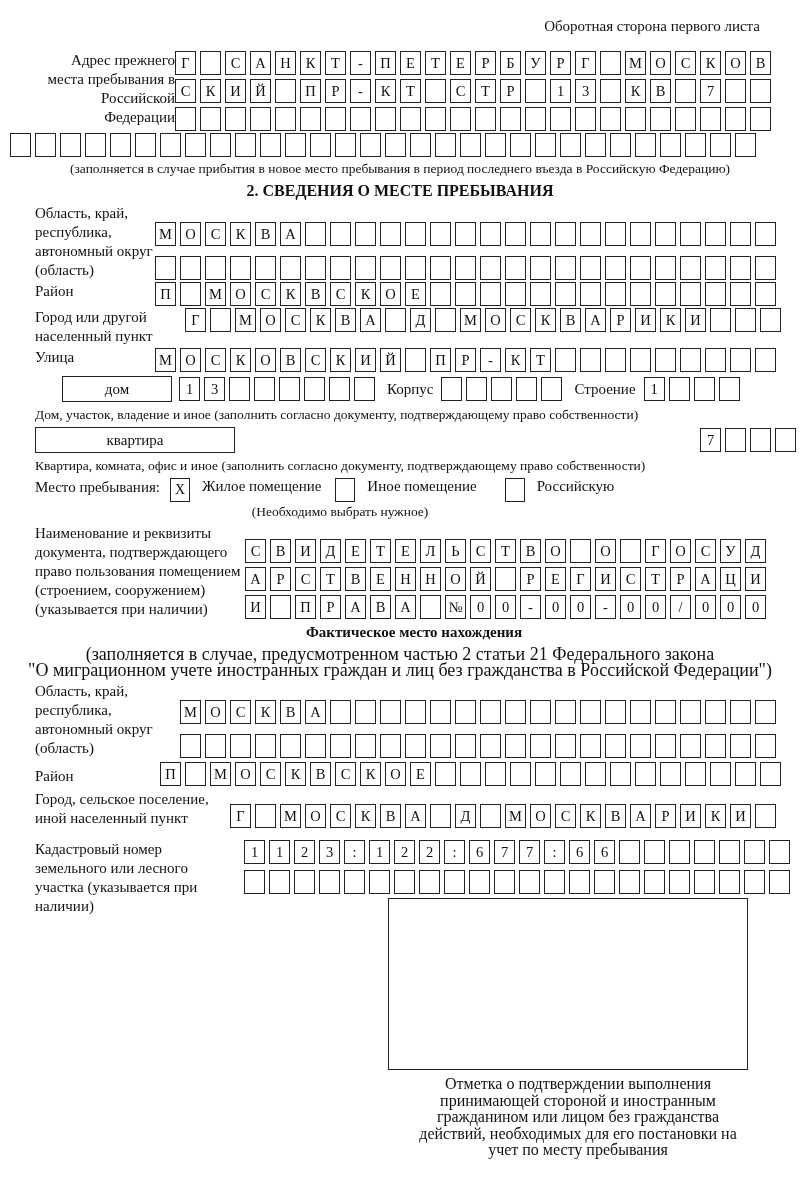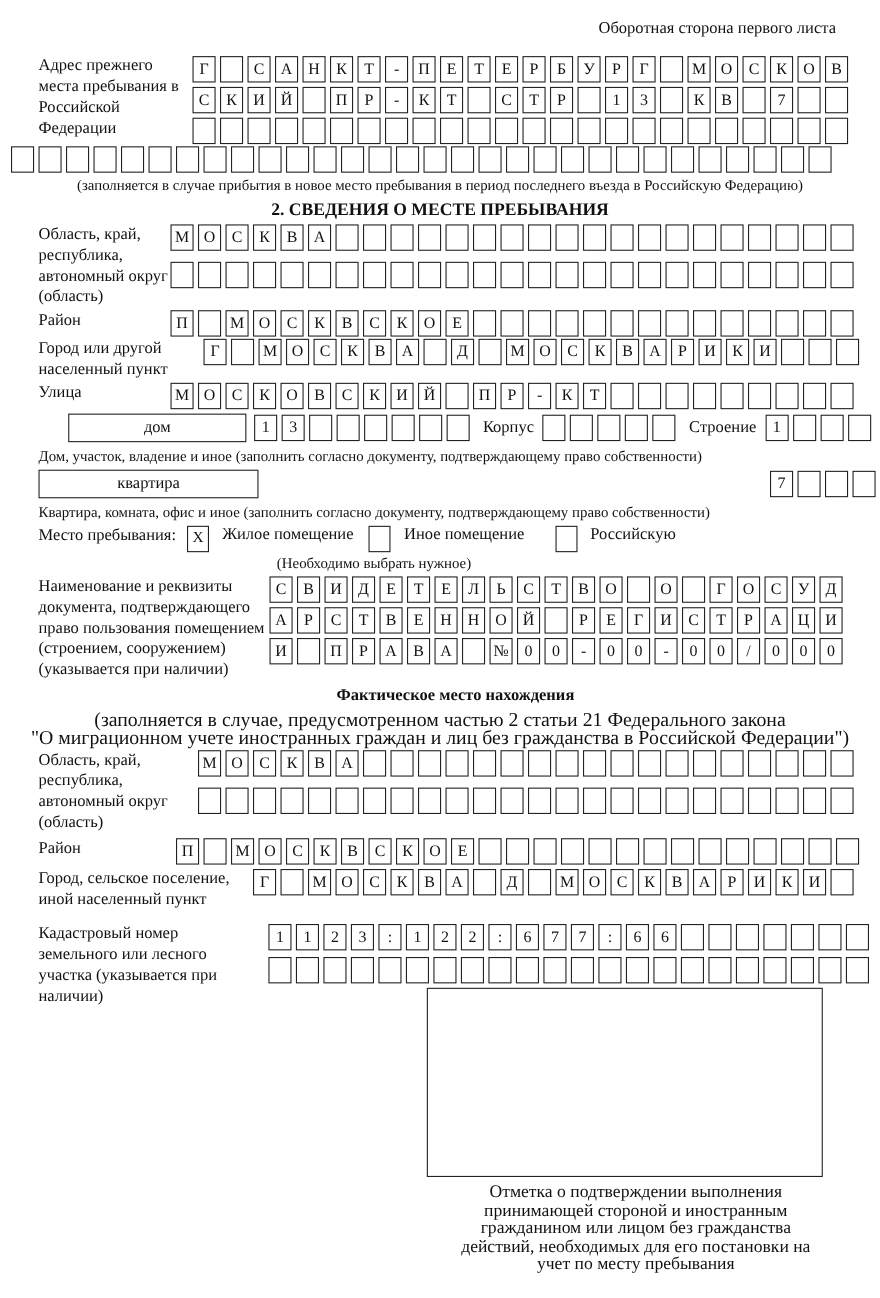--- a/index.html
+++ b/index.html
@@ -16,47 +16,47 @@
   .cell {
     width: 21px; height: 24px; flex: none;
     border: 1.5px solid #222; margin-right: 4px;
     display: inline-flex; align-items: center; justify-content: center;
     font-size: 14.5px; line-height: 1;
   }
   .mb4 { margin-bottom: 4px; }
   .mb10 { margin-bottom: 10px; }
 
   .prev-wrap { margin: 16px 10px 0 10px; }
-  .lab-prev { width: 165px; padding-left: 25px; }
+  .lab-prev { width: 165px; padding-left: 25px; text-align: right; }
   .row4 { margin-top: 2px; }
 
   .note { font-size: 13.5px; line-height: 16px; }
   .center { text-align: center; }
   .note-left { margin: 5px 0 0 35px; }
 
   .sec-title { margin-top: 4px; text-align: center; font-weight: bold; font-size: 16px; line-height: 19px; }
 
   .lab-oblast { width: 120px; }
   .lab-rajon { width: 120px; }
   .lab-gorod1 { width: 150px; }
   .lab-ulica { width: 120px; }
   .lab-doc { width: 210px; }
   .lab-oblast2 { width: 145px; }
   .lab-rajon2 { width: 125px; }
   .lab-gorod2 { width: 195px; }
   .lab-kadastr { width: 195px; }
 
-  .mt2 { margin-top: 2px; } .mt4 { margin-top: 4px; } .mt6 { margin-top: 12px; gap: 14px; }
+  .mt2 { margin-top: 2px; } .mt4 { margin-top: 4px; align-items: flex-end; } .mt6 { margin-top: 12px; gap: 14px; }
 
   .widebox {
     border: 1.5px solid #222; height: 26px; flex: none;
     display: inline-flex; align-items: center; justify-content: center; font-size: 15px;
   }
   .dom-row { margin-left: 62px; align-items: center; }
-  .dom-box { width: 162px; margin-right: 7px; }
+  .dom-box { width: 110px; margin-right: 7px; }
   .kv-row { margin-left: 35px; align-items: center; justify-content: space-between; }
   .kv-box { width: 200px; margin-right: 8px; }
   .mid-label { font-size: 15px; margin: 0 8px; flex: none; }
 
   .mesto-row { align-items: flex-start; }
   .mesto-row .flabel { margin-right: 10px; }
   .chk {
     width: 20px; height: 24px; flex: none; border: 1.5px solid #222;
     display: inline-flex; align-items: center; justify-content: center;
     font-size: 14px; margin-right: 12px;

